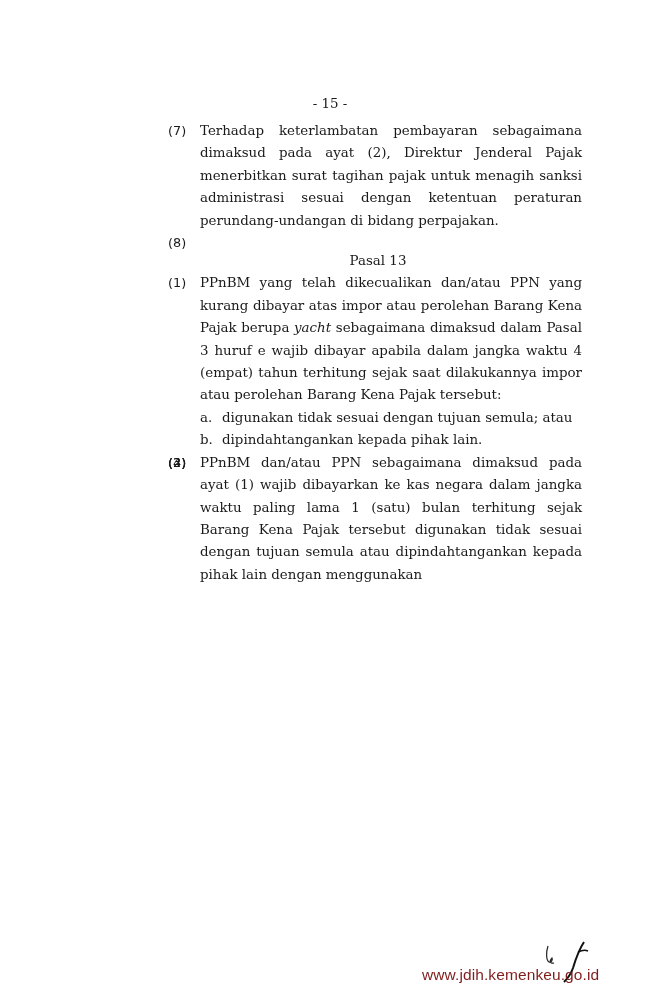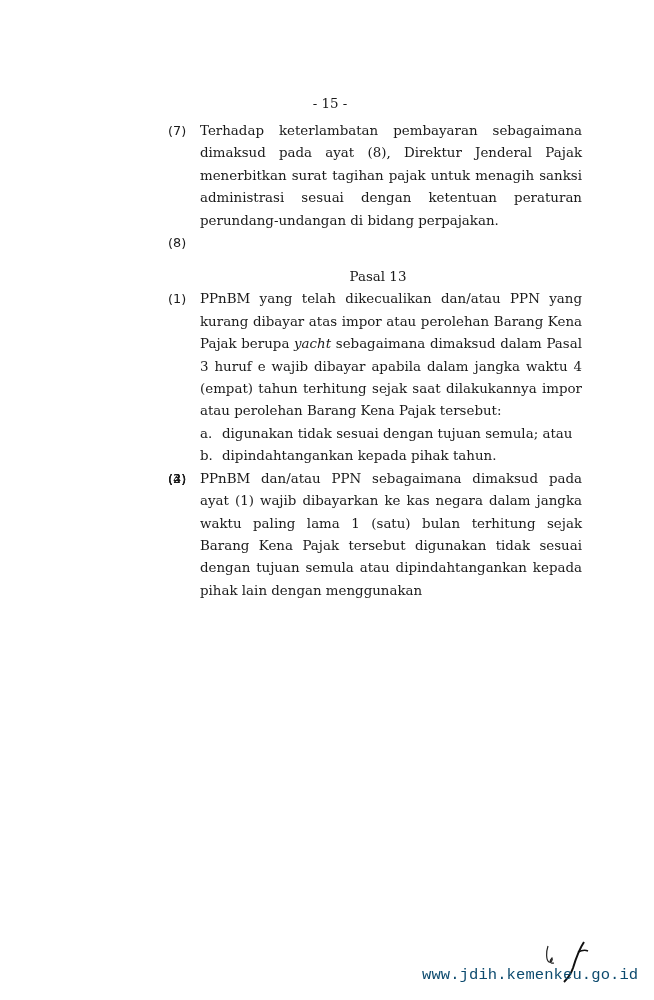--- a/index.html
+++ b/index.html
@@ -13,61 +13,61 @@
       padding-left: 6px; box-sizing: border-box;
       line-height: 20px;
     }
     .content { position: absolute; left: 168px; top: 120px; width: 414px; }
     .para {
       position: relative; padding-left: 32px; line-height: 22.4px;
       text-align: justify;
     }
     .num { position: absolute; left: 0; top: 0; font-family: "DejaVu Sans", sans-serif; font-size: 12.8px; }
     .cont { padding-left: 32px; line-height: 22.4px; text-align: justify; }
-    .heading { text-align: center; line-height: 22.4px; margin-top: 34px; padding-left: 6px; }
+    .heading { text-align: center; line-height: 22.4px; margin-top: 18px; padding-left: 6px; }
     .sub { position: relative; padding-left: 22px; line-height: 22.4px; }
     .sub .letter { position: absolute; left: 0; top: 0; }
     .subwrap { padding-left: 0; }
     .footer-link {
       position: absolute; left: 422px; top: 966px;
-      font-family: Liberation Mono, monospace; font-size: 15.5px; color: #0c4a6e;
+      font-family: Liberation Sans, sans-serif; font-size: 15.5px; color: #7f1d1d;
       text-decoration: none; letter-spacing: 0.1px;
     }
     .signature { position: absolute; left: 540px; top: 938px; width: 60px; height: 50px; }
     em { font-style: italic; }
   </style>
 </head>
 <body>
 
 <div class="page">
   <div class="page-number">- 15 -</div>
 
   <div class="content">
 
     <div class="para">
       <span class="num">(7)</span>
-      <span>Terhadap keterlambatan pembayaran sebagaimana dimaksud pada ayat (8), Direktur Jenderal Pajak menerbitkan surat tagihan pajak untuk menagih sanksi administrasi sesuai dengan ketentuan peraturan perundang-undangan di bidang perpajakan.</span>
+      <span>Terhadap keterlambatan pembayaran sebagaimana dimaksud pada ayat (2), Direktur Jenderal Pajak menerbitkan surat tagihan pajak untuk menagih sanksi administrasi sesuai dengan ketentuan peraturan perundang-undangan di bidang perpajakan.</span>
     </div>
     <div class="para">
       <span class="num">(8)</span>
     </div>
 
     <div class="heading">Pasal 13</div>
 
     <div class="para">
       <span class="num">(1)</span>
       <span><span>PPnBM yang telah dikecualikan dan/atau PPN yang kurang dibayar atas impor atau perolehan Barang Kena Pajak berupa </span><em>yacht</em><span> sebagaimana dimaksud dalam Pasal 3 huruf e wajib dibayar apabila dalam jangka waktu 4 (empat) tahun terhitung sejak saat dilakukannya impor atau perolehan Barang Kena Pajak tersebut:</span></span>
       <div class="subwrap">
         <div class="sub">
           <span class="letter">a.</span>
           <span>digunakan tidak sesuai dengan tujuan semula; atau</span>
         </div>
         <div class="sub">
           <span class="letter">b.</span>
-          <span>dipindahtangankan kepada pihak tahun.</span>
+          <span>dipindahtangankan kepada pihak lain.</span>
         </div>
       </div>
     </div>
 
     <div class="para">
       <span class="num">(2)</span>
     </div>
     <div class="para">
       <span class="num">(3)</span>
     </div>

